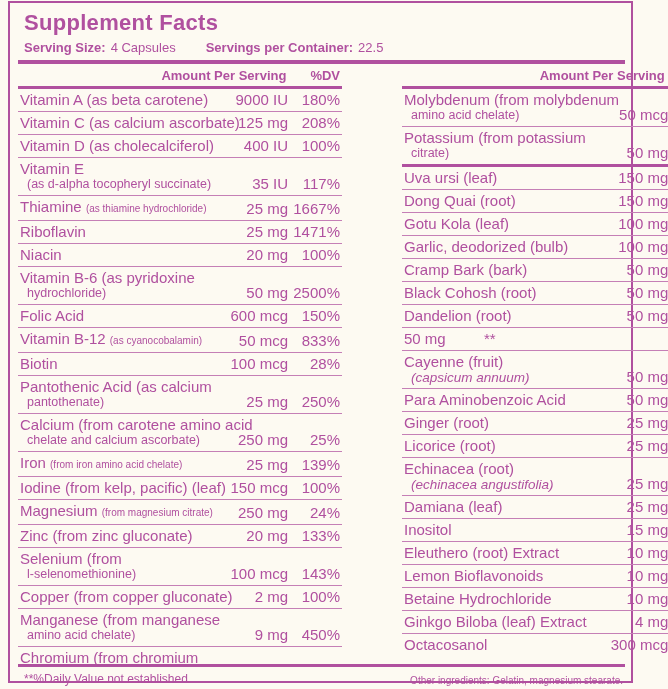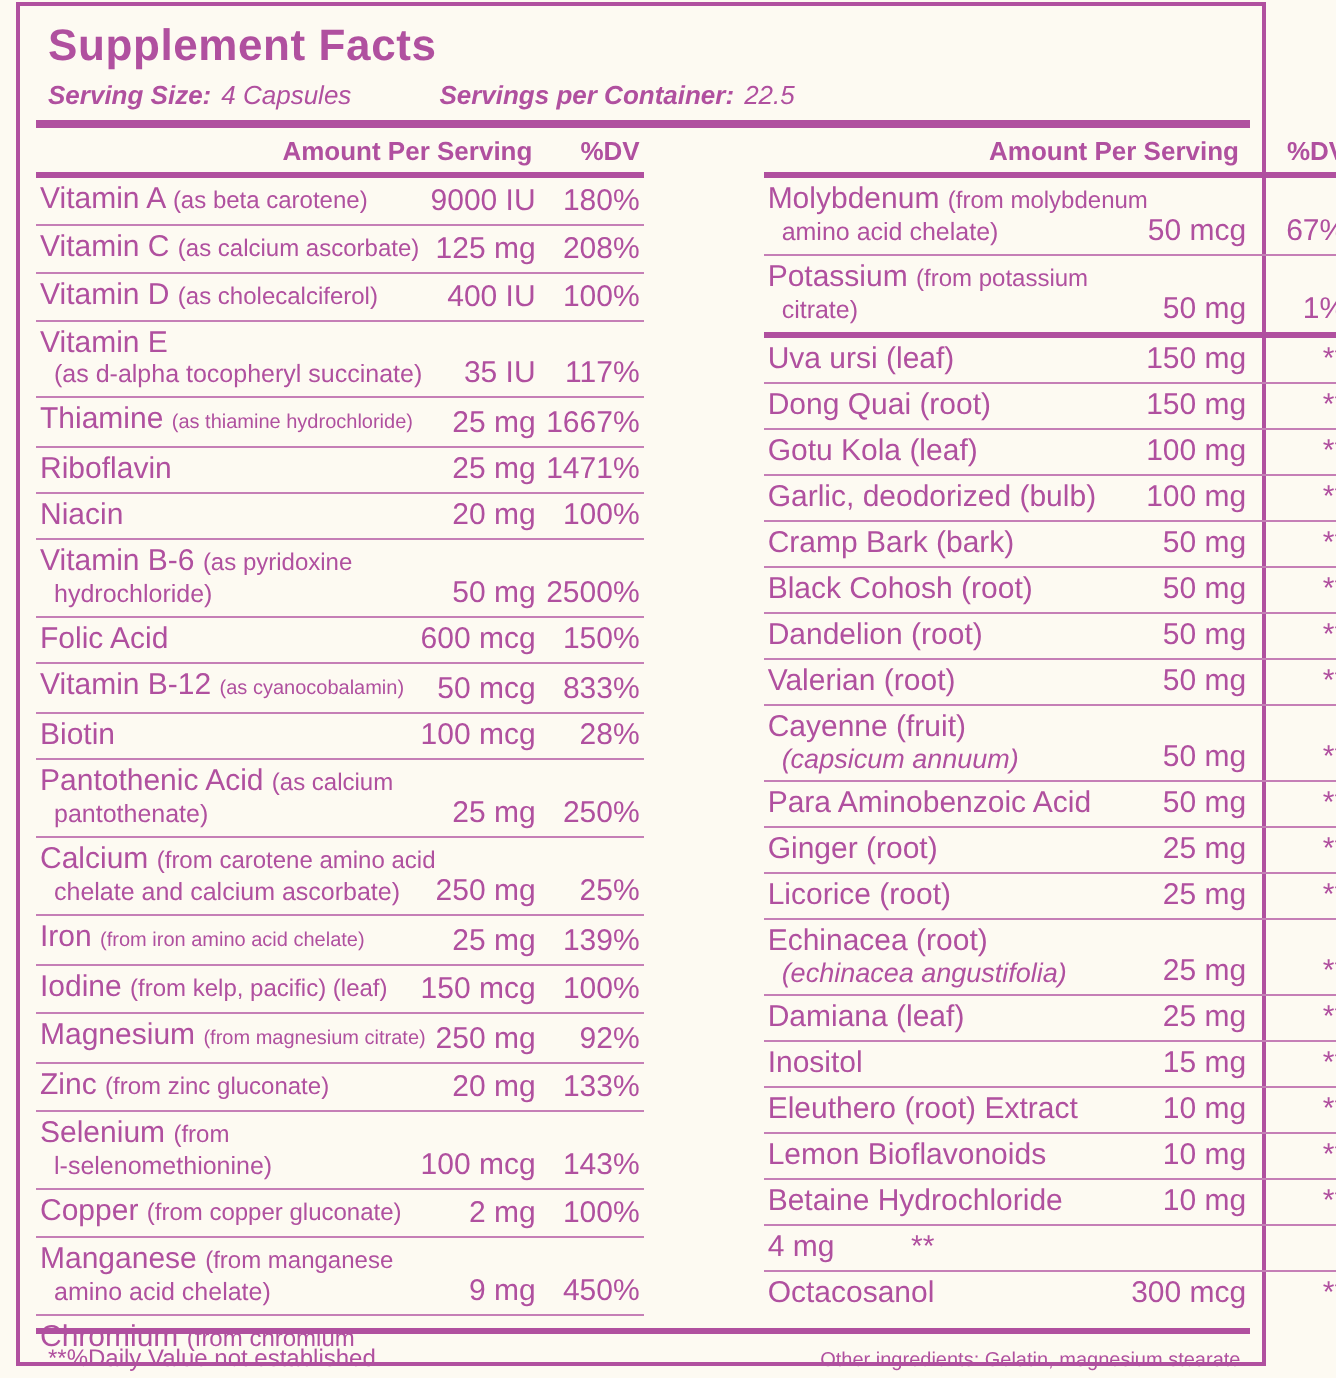--- a/index.html
+++ b/index.html
@@ -25,25 +25,24 @@
   }
   .title{
     font-size:22px;
     font-weight:bold;
     letter-spacing:.3px;
     padding-left:6px;
     padding-top:2px;
   }
   .serving{
     display:flex;
-    gap:44px;
+    gap:30px;
     font-size:13px;
     padding-left:6px;
     margin-top:4px;
-    font-style:italic;
   }
   .serving .pair{display:flex;gap:5px;align-items:baseline;}
   .serving .lbl{font-weight:bold;}
   .rule-thick{height:4px;background:var(--accent);margin-top:5px;}
   .cols{
     display:flex;
     align-items:stretch;
     height:598px;
     margin-top:2px;
     gap:28px;
@@ -67,21 +66,21 @@
     display:flex;
     align-items:flex-end;
     padding:2px 2px 3px 2px;
     font-size:15px;
     border-top:1px solid var(--sep);
   }
   .rows .row:first-child{border-top:none;}
   .row.thick-top{border-top:3px solid var(--accent);}
   .row .nm{flex:1;min-width:0;}
   .row .l1{line-height:17px;white-space:nowrap;}
-  .row .note{font-size:12px;}
+  .row .note{font-size:15px;}
   .row.small .note{font-size:10px;}
   .row .l2{
     font-size:12.5px;
     line-height:15px;
     padding-left:7px;
     white-space:nowrap;
   }
   .row .l2.italic{font-style:italic;font-size:13.5px;}
   .row .amt{white-space:nowrap;text-align:right;line-height:17px;}
   .row .dv{text-align:right;white-space:nowrap;line-height:17px;}
@@ -232,21 +231,21 @@
               <div class="l1"><span>Iodine</span> <span class="note">(from kelp, pacific) (leaf)</span></div>
             </div>
             <div class="amt">150 mcg</div>
             <div class="dv">100%</div>
           </div>
           <div class="row small">
             <div class="nm">
               <div class="l1"><span>Magnesium</span> <span class="note">(from magnesium citrate)</span></div>
             </div>
             <div class="amt">250 mg</div>
-            <div class="dv">92%</div>
+            <div class="dv">24%</div>
           </div>
           <div class="row">
             <div class="nm">
               <div class="l1"><span>Zinc</span> <span class="note">(from zinc gluconate)</span></div>
             </div>
             <div class="amt">20 mg</div>
             <div class="dv">133%</div>
           </div>
           <div class="row">
             <div class="nm">
@@ -346,23 +345,20 @@
             <div class="dv">**</div>
           </div>
           <div class="row">
             <div class="nm">
               <div class="l1"><span>Dandelion (root)</span></div>
             </div>
             <div class="amt">50 mg</div>
             <div class="dv">**</div>
           </div>
           <div class="row">
-            <div class="nm">
-              <div class="l1"><span>Valerian (root)</span></div>
-            </div>
             <div class="amt">50 mg</div>
             <div class="dv">**</div>
           </div>
           <div class="row">
             <div class="nm">
               <div class="l1"><span>Cayenne (fruit)</span></div>
               <div class="l2 italic">(capsicum annuum)</div>
             </div>
             <div class="amt">50 mg</div>
             <div class="dv">**</div>
@@ -425,20 +421,23 @@
             <div class="dv">**</div>
           </div>
           <div class="row">
             <div class="nm">
               <div class="l1"><span>Betaine Hydrochloride</span></div>
             </div>
             <div class="amt">10 mg</div>
             <div class="dv">**</div>
           </div>
           <div class="row">
+            <div class="nm">
+              <div class="l1"><span>Ginkgo Biloba (leaf) Extract</span></div>
+            </div>
             <div class="amt">4 mg</div>
             <div class="dv">**</div>
           </div>
           <div class="row">
             <div class="nm">
               <div class="l1"><span>Octacosanol</span></div>
             </div>
             <div class="amt">300 mcg</div>
             <div class="dv">**</div>
           </div>

